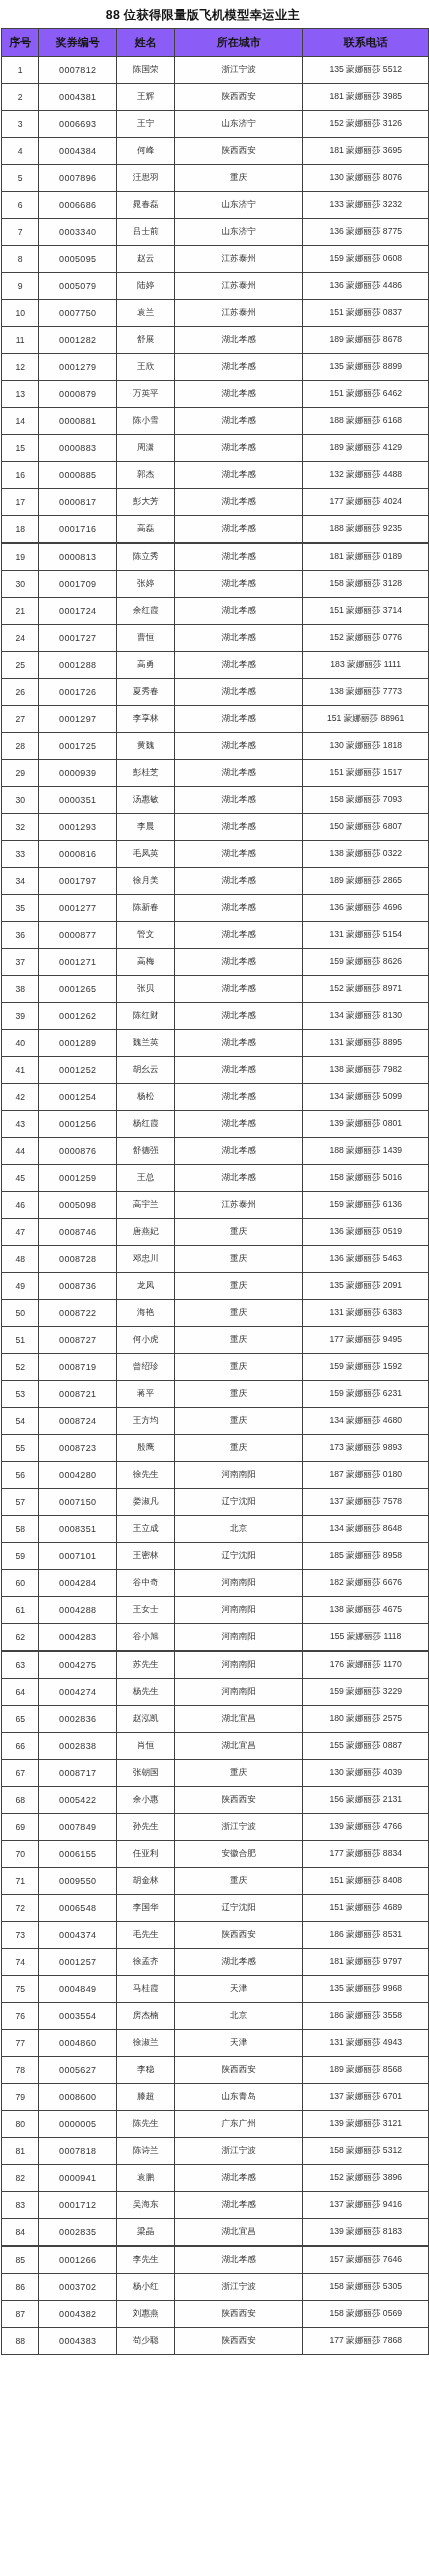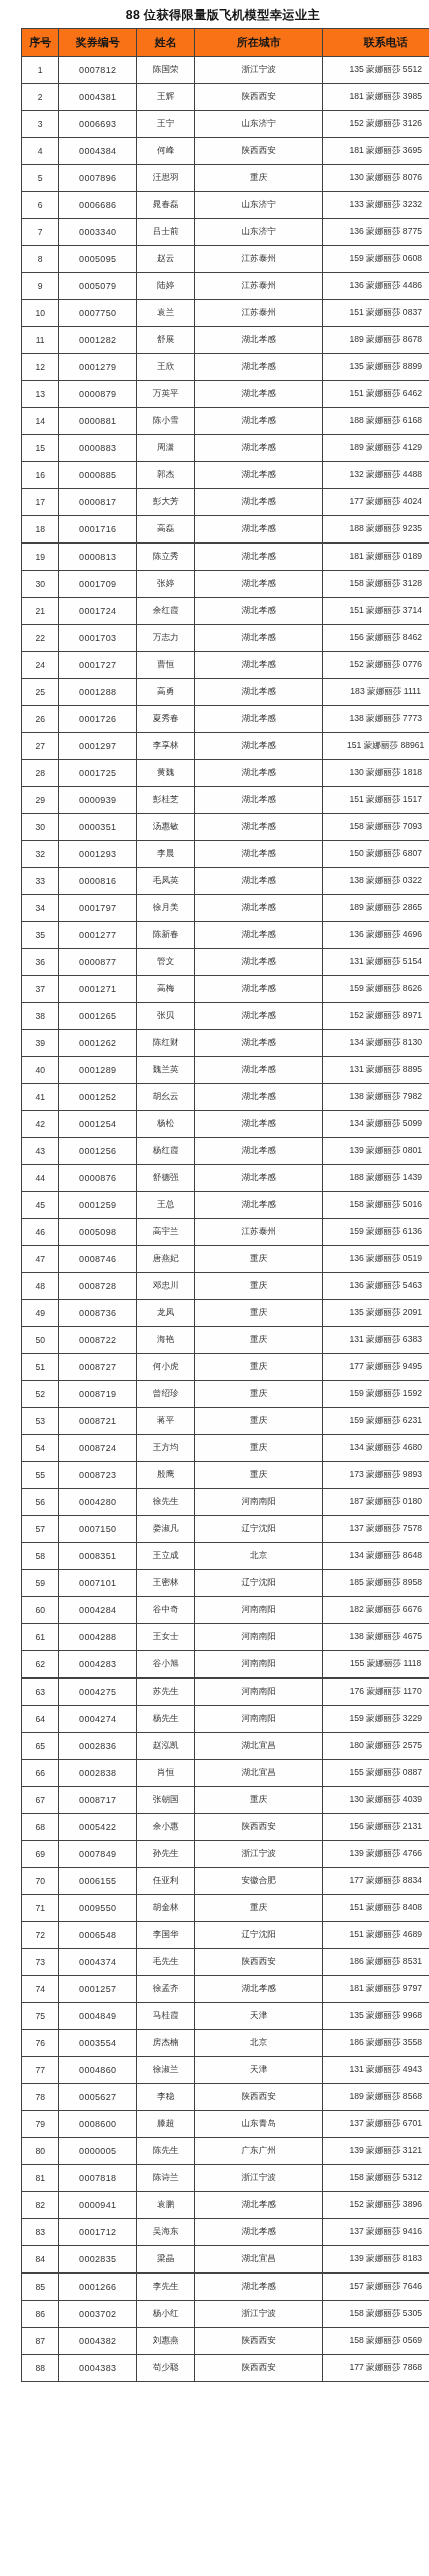--- a/index.html
+++ b/index.html
@@ -2,21 +2,21 @@
 <html style="font-size:9.8px"><head>
 <meta charset="utf-8">
 <style>
   html,body{margin:0;padding:0;background:#ffffff;}
   body{
     width:430px;
     font-family:"Liberation Sans","DejaVu Sans",sans-serif;
     color:#2a2a2a;
     -webkit-font-smoothing:antialiased;
   }
-  .page{width:406px;padding-left:20px;}
+  .page{width:406px;}
   .title{
     text-align:center;
     font-weight:bold;
     font-size:12.3px;
     color:#141414;
     margin:0;
     padding:6.8px 0 4.3px 0;
     letter-spacing:0.3px;
   }
   table.winners{
@@ -36,21 +36,21 @@
     vertical-align:middle;
     padding:0;
     overflow:hidden;
     white-space:nowrap;
   }
   th{
     font-size:11px;
     font-weight:bold;
     color:#161616;
     height:27px;
-    background:#f97316;
+    background:#8b5cf6;
   }
   td{
     font-size:8.6px;
     color:#333333;
     height:26px;
     background:#fefefe;
   }
   td.ticket{font-size:9px;letter-spacing:0.3px;}
   td.phone{font-size:8.6px;}
   tr.pb td{border-top-width:2.5px;}
@@ -220,27 +220,20 @@
           <td class="phone">158 蒙娜丽莎 3128</td>
         </tr>
         <tr>
           <td class="serial">21</td>
           <td class="ticket">0001724</td>
           <td class="name">余红霞</td>
           <td class="city">湖北孝感</td>
           <td class="phone">151 蒙娜丽莎 3714</td>
         </tr>
         <tr>
-          <td class="serial">22</td>
-          <td class="ticket">0001703</td>
-          <td class="name">万志力</td>
-          <td class="city">湖北孝感</td>
-          <td class="phone">156 蒙娜丽莎 8462</td>
-        </tr>
-        <tr>
           <td class="serial">24</td>
           <td class="ticket">0001727</td>
           <td class="name">曹恒</td>
           <td class="city">湖北孝感</td>
           <td class="phone">152 蒙娜丽莎 0776</td>
         </tr>
         <tr>
           <td class="serial">25</td>
           <td class="ticket">0001288</td>
           <td class="name">高勇</td>

